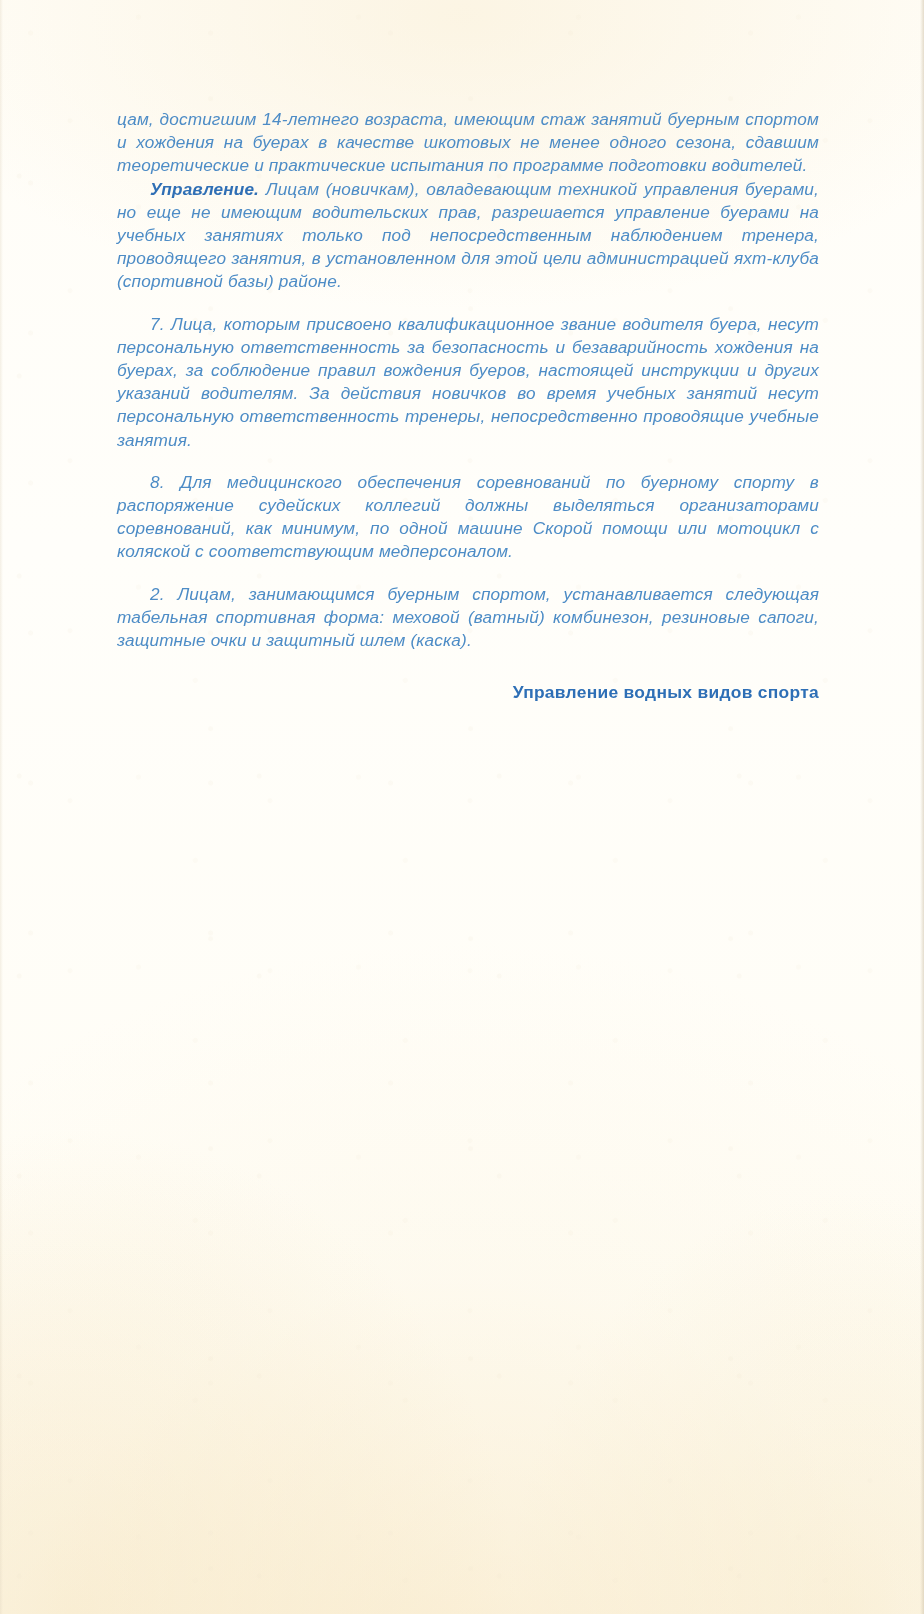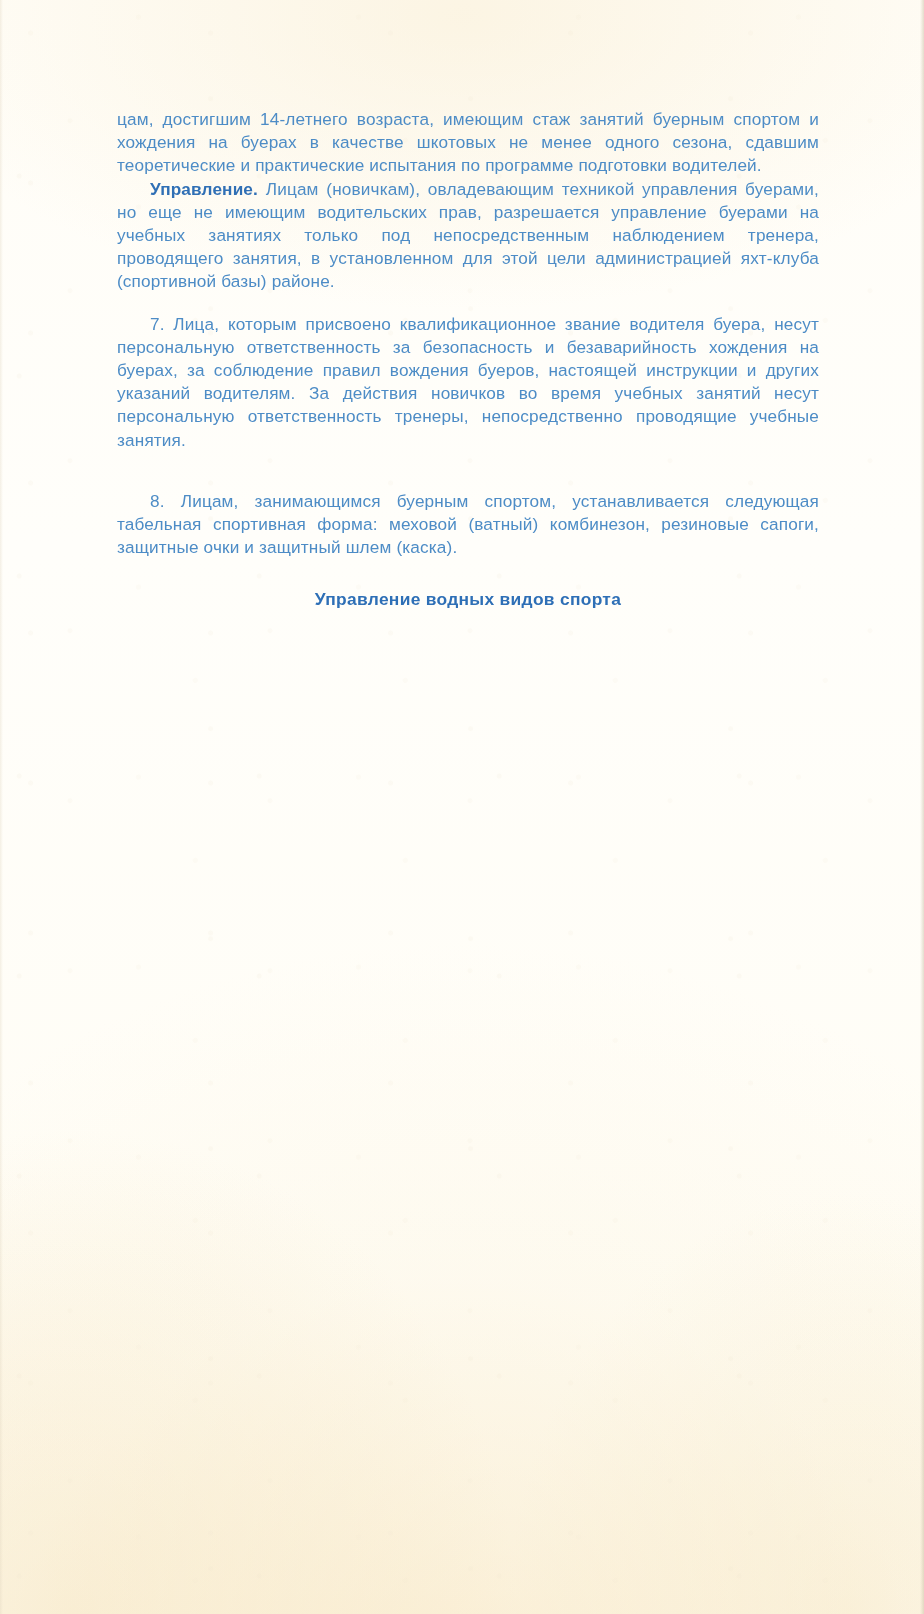--- a/index.html
+++ b/index.html
@@ -66,41 +66,42 @@
     margin: 0;
     font-family: "Liberation Sans", "DejaVu Sans", sans-serif;
     font-size: 17.2px;
     line-height: 23.2px;
     letter-spacing: 0.15px;
     color: #4d8cc6;
     text-align: justify;
     text-justify: inter-word;
     -webkit-font-smoothing: antialiased;
     text-rendering: optimizeLegibility;
+    font-style: italic;
   }
 
   p.body-par .lead {
     font-weight: bold;
     color: #2f6fb5;
   }
 
   p.indent { text-indent: 33px; }
 
   .gap-block { height: 19px; }
 
   .signature {
     margin: 0;
     padding-top: 29px;
     font-family: "Liberation Sans", "DejaVu Sans", sans-serif;
     font-size: 17.4px;
     line-height: 23px;
     font-weight: bold;
     letter-spacing: 0.3px;
     color: #2e6fb6;
-    text-align: center;
+    text-align: right;
   }
 </style>
 </head>
 <body>
 
 <div class="page">
 
   <div class="grain"></div>
   <div class="scan-edge-left"></div>
   <div class="scan-edge-right"></div>
@@ -110,21 +111,22 @@
     <p class="body-par">цам, достигшим 14-летнего возраста, имеющим стаж занятий буерным спортом и хождения на буерах в качестве шкотовых не менее одного сезона, сдавшим теоретические и практические испытания по программе подготовки водителей.</p>
 
     <p class="body-par indent"><span class="lead">Управление.</span><span> Лицам (новичкам), овладевающим техникой управления буерами, но еще не имеющим водительских прав, разрешается управление буерами на учебных занятиях только под непосредственным наблюдением тренера, проводящего занятия, в установленном для этой цели администрацией яхт-клуба (спортивной базы) районе.</span></p>
 
     <div class="gap-block"></div>
 
     <p class="body-par indent">7. Лица, которым присвоено квалификационное звание водителя буера, несут персональную ответственность за безопасность и безаварийность хождения на буерах, за соблюдение правил вождения буеров, настоящей инструкции и других указаний водителям. За действия новичков во время учебных занятий несут персональную ответственность тренеры, непосредственно проводящие учебные занятия.</p>
 
     <div class="gap-block"></div>
 
+    <p class="body-par indent">8. Для медицинского обеспечения соревнований по буерному спорту в распоряжение судейских коллегий должны выделяться организаторами соревнований, как минимум, по одной машине Скорой помощи или мотоцикл с коляской с соответствующим медперсоналом.</p>
 
     <div class="gap-block"></div>
 
-    <p class="body-par indent">8. Лицам, занимающимся буерным спортом, устанавливается следующая табельная спортивная форма: меховой (ватный) комбинезон, резиновые сапоги, защитные очки и защитный шлем (каска).</p>
+    <p class="body-par indent">2. Лицам, занимающимся буерным спортом, устанавливается следующая табельная спортивная форма: меховой (ватный) комбинезон, резиновые сапоги, защитные очки и защитный шлем (каска).</p>
 
     <p class="signature">Управление водных видов спорта</p>
 
   </div>
 </div>
 
 </body></html>

